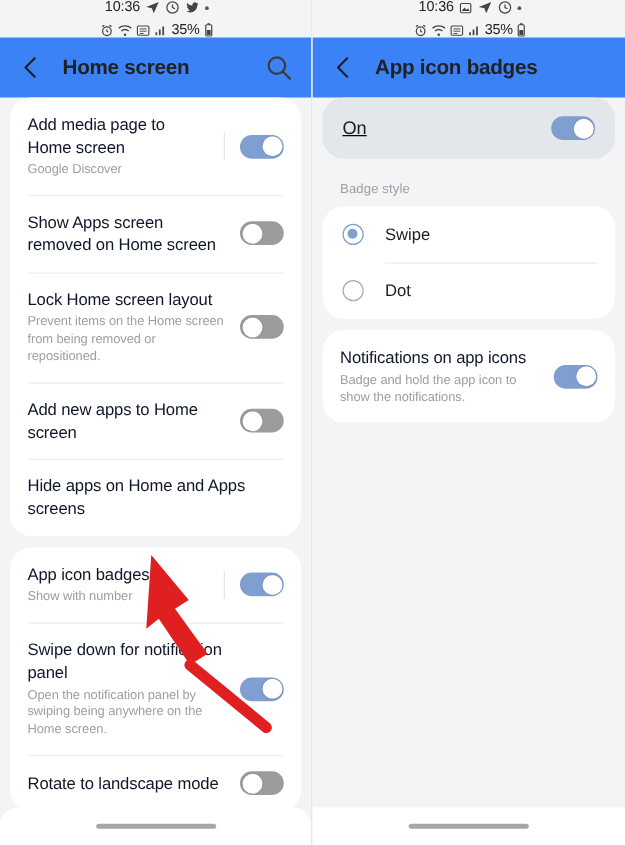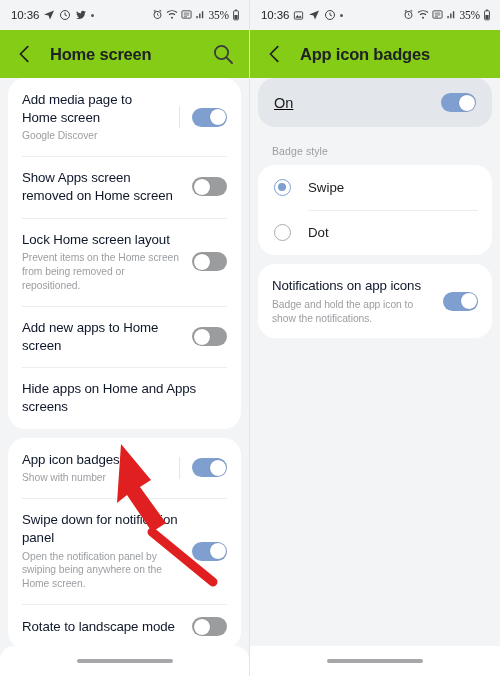--- a/index.html
+++ b/index.html
@@ -11,30 +11,31 @@
   }
   .screens { display:flex; width:500px; height:676px; }
   .panel { width:250px; height:676px; position:relative; background:#f3f4f6; overflow:hidden; }
   .panel.left { border-right:1px solid #e3e4e6; }
 
   
   .statusbar {
     height:30px; display:flex; align-items:center;
     justify-content:space-between; padding:0 9px 0 11px;
     background:#f3f4f6;
+    flex-direction:column;
   }
   .sb-left { display:flex; align-items:center; gap:4px; }
-  .sb-right { display:flex; align-items:flex-start; gap:3px;font-family:Liberation Serif, serif; }
+  .sb-right { display:flex; align-items:center; gap:3px; }
   .sb-time { font-size:11.5px; color:#222; letter-spacing:-0.1px; }
   .sb-pct { font-size:11.5px; color:#222; letter-spacing:-0.2px; }
   .sb-ic { display:block; }
   .sb-dot { width:3px; height:3px; border-radius:50%; background:#555; }
 
   
-  .apphead { height:48px; display:flex; align-items:center; padding:0 14px; gap:14px; background:#84cc16; }
+  .apphead { height:48px; display:flex; align-items:center; padding:0 14px; gap:14px; background:#3b82f6; }
   .apphead .back { width:22px; height:22px; flex:0 0 auto; cursor:pointer; }
   .apphead .title { font-size:16.5px; font-weight:bold; color:#202124; letter-spacing:-0.2px; flex:1; }
   .apphead .search { width:24px; height:24px; flex:0 0 auto; cursor:pointer; }
 
   
   .card { background:#fff; border-radius:17px; margin:0 8px 9px 8px; overflow:hidden; }
   .row { display:flex; align-items:center; padding:13px 14px; position:relative; }
   .row + .row:before {
     content:""; position:absolute; left:14px; right:14px; top:0; height:1px; background:#eceded;
   }

